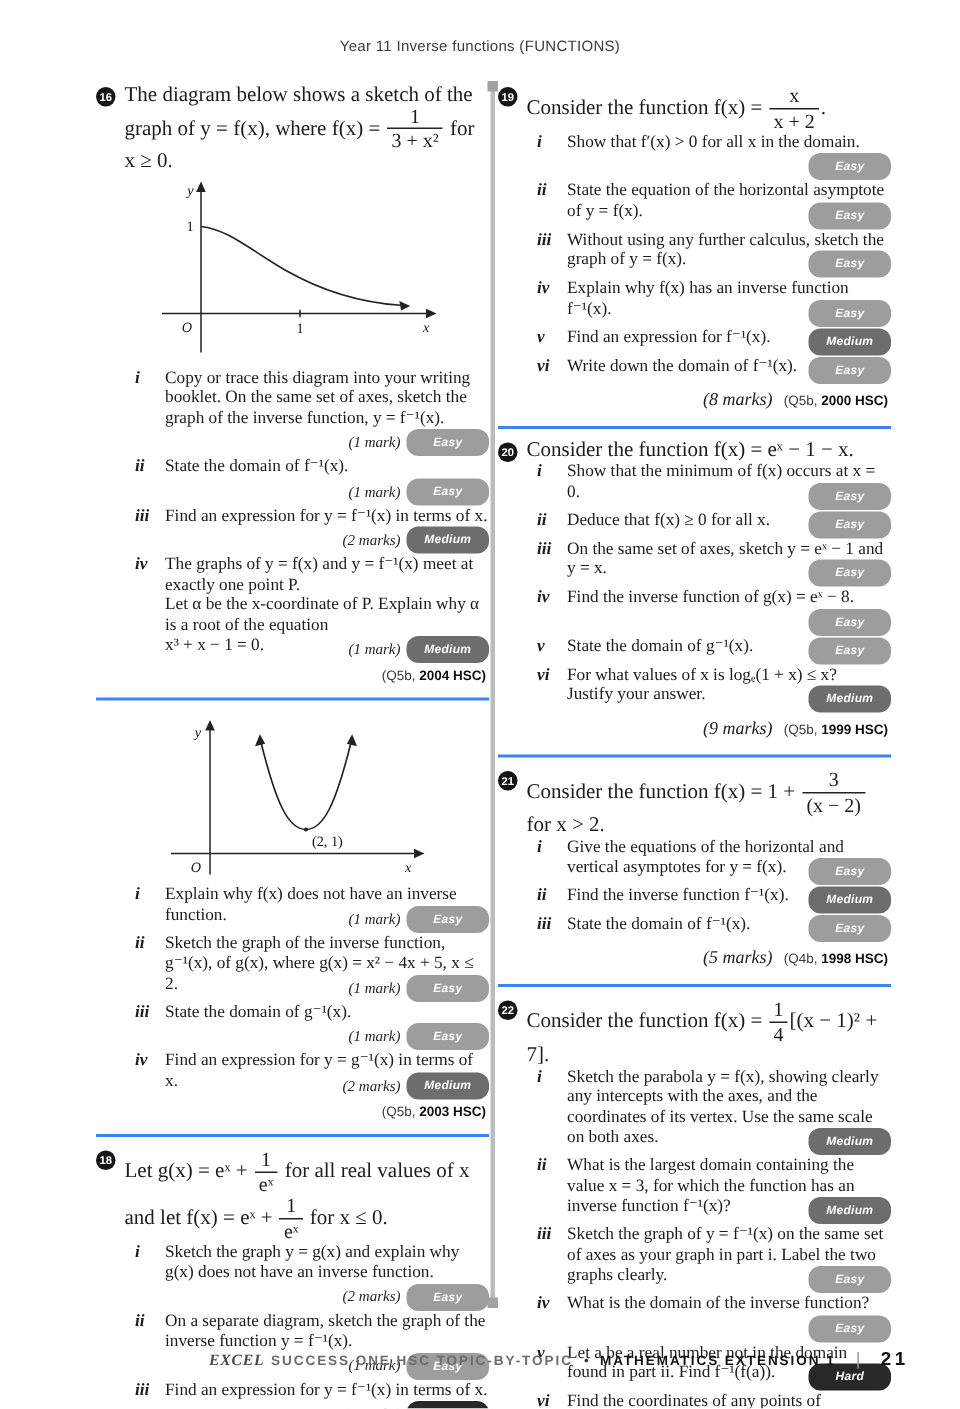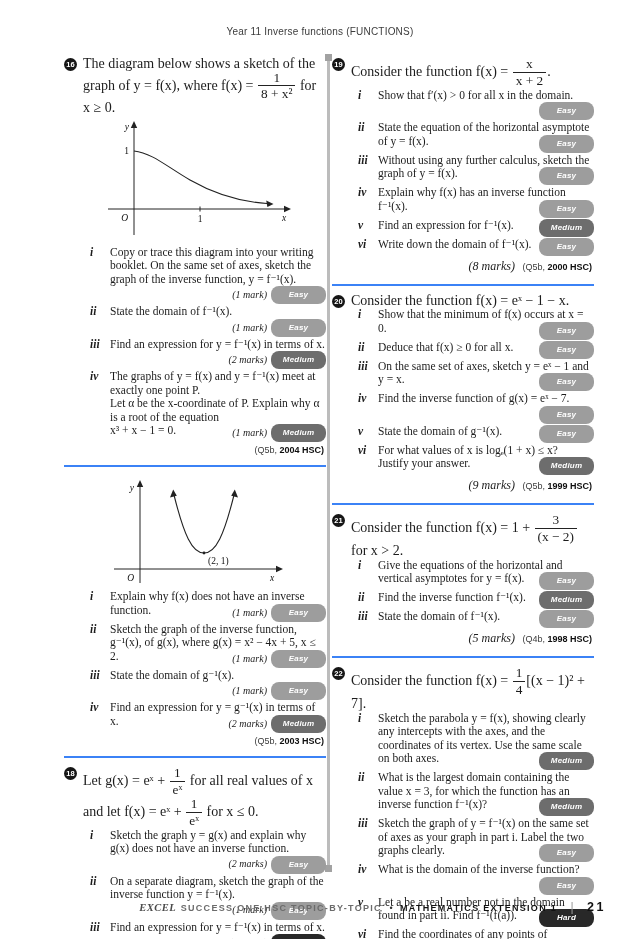--- a/index.html
+++ b/index.html
@@ -80,21 +80,21 @@
 <div class="page">
 
   <div class="header">Year 11 Inverse functions (FUNCTIONS)</div>
 
   <div class="divider"></div>
 
   <div class="col col-left" id="col-left">
       <section class="question">
         <div class="intro-row">
           <span class="qnum">16</span>
-          <div class="intro">The diagram below shows a sketch of the graph of y = f(x), where f(x) = <span class="frac"><span class="n">1</span><span class="d">8 + x²</span></span> for x ≥ 0.</div>
+          <div class="intro">The diagram below shows a sketch of the graph of y = f(x), where f(x) = <span class="frac"><span class="n">1</span><span class="d">3 + x²</span></span> for x ≥ 0.</div>
         </div>
         <svg class="figure" width="205" height="124" viewBox="0 0 205 124">
       <line x1="44" y1="8" x2="44" y2="116"></line>
       <path class="ah" d="M44,2 L40.8,9 L47.2,9 Z"></path>
       <line x1="18" y1="90" x2="196" y2="90"></line>
       <path class="ah" d="M201,90 L194,86.8 L194,93.2 Z"></path>
       <line x1="110" y1="87.5" x2="110" y2="92.5"></line>
       <path class="curve" d="M44,32 C62,34 76,47 100,61 C128,77 154,83 177,84.5"></path>
       <path class="ah" d="M183.5,85 L176.2,81.6 L177.4,88 Z"></path>
       <text class="it" x="39" y="11" text-anchor="end">y</text>
@@ -155,21 +155,21 @@
         <div class="source"><span class="totals">(8 marks)</span> <span>(Q5b, </span><b>2000 HSC)</b></div>
       </section>
       <section class="question">
         <div class="intro-row">
           <span class="qnum">20</span>
           <div class="intro">Consider the function f(x) = eˣ − 1 − x.</div>
         </div>
         <div class="item"><span class="lbl">i</span><span class="itext">Show that the minimum of f(x) occurs at x = 0.</span><span class="meta"><span class="pill" style="background: rgb(157, 157, 157);">Easy</span></span></div>
         <div class="item"><span class="lbl">ii</span><span class="itext">Deduce that f(x) ≥ 0 for all x.</span><span class="meta"><span class="pill" style="background: rgb(157, 157, 157);">Easy</span></span></div>
         <div class="item"><span class="lbl">iii</span><span class="itext">On the same set of axes, sketch y = eˣ − 1 and y = x.</span><span class="meta"><span class="pill" style="background: rgb(157, 157, 157);">Easy</span></span></div>
-        <div class="item"><span class="lbl">iv</span><span class="itext">Find the inverse function of g(x) = eˣ − 7.</span><span class="meta"><span class="pill" style="background: rgb(157, 157, 157);">Easy</span></span></div>
+        <div class="item"><span class="lbl">iv</span><span class="itext">Find the inverse function of g(x) = eˣ − 8.</span><span class="meta"><span class="pill" style="background: rgb(157, 157, 157);">Easy</span></span></div>
         <div class="item"><span class="lbl">v</span><span class="itext">State the domain of g⁻¹(x).</span><span class="meta"><span class="pill" style="background: rgb(157, 157, 157);">Easy</span></span></div>
         <div class="item"><span class="lbl">vi</span><span class="itext">For what values of x is logₑ(1 + x) ≤ x?<br>Justify your answer.</span><span class="meta"><span class="pill" style="background: rgb(109, 109, 109);">Medium</span></span></div>
         <div class="source"><span class="totals">(9 marks)</span> <span>(Q5b, </span><b>1999 HSC)</b></div>
       </section>
       <section class="question">
         <div class="intro-row">
           <span class="qnum">21</span>
           <div class="intro">Consider the function f(x) = 1 + <span class="frac"><span class="n">3</span><span class="d">(x − 2)</span></span> for x &gt; 2.</div>
         </div>
         <div class="item"><span class="lbl">i</span><span class="itext">Give the equations of the horizontal and vertical asymptotes for y = f(x).</span><span class="meta"><span class="pill" style="background: rgb(157, 157, 157);">Easy</span></span></div>

